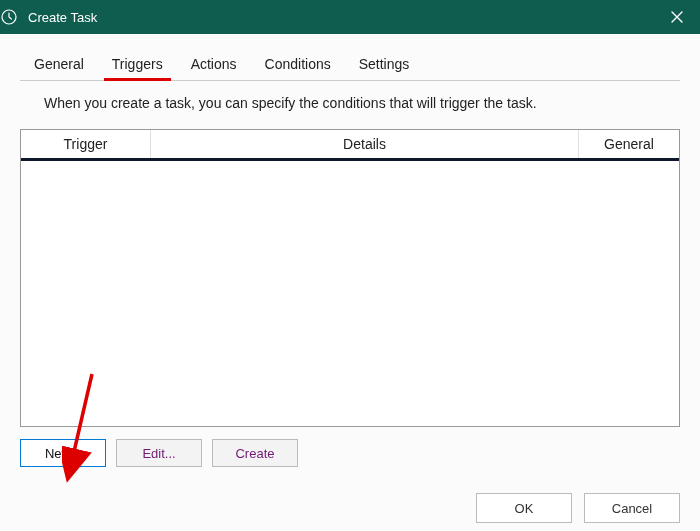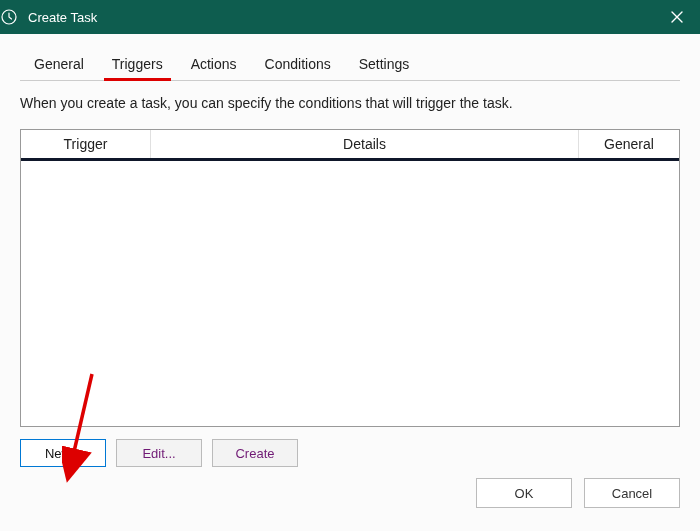--- a/index.html
+++ b/index.html
@@ -6,32 +6,32 @@
     body { width: 700px; height: 531px; background: #f5f5f5; overflow: hidden; position: relative; }
     .titlebar { height: 34px; background: #0e5d4f; color: #fff; display: flex; align-items: center; padding: 0 0 0 0; }
     .titlebar .icon-wrap { width: 18px; height: 18px; margin-right: 10px; display:flex; align-items:center; justify-content:center; }
     .titlebar .title { font-size: 13px; flex: 1; }
     .titlebar .close { width: 46px; height: 34px; display:flex; align-items:center; justify-content:center; color:#fff; }
     .content { padding: 16px 20px 10px 20px; background: #fbfbfb; height: calc(100% - 34px); position:relative; }
     .tabs { display:flex; gap: 0; border-bottom: 1px solid #ccc; margin-bottom: 14px; }
     .tab { padding: 6px 14px 8px 14px; font-size: 14px; color: #222; cursor: pointer; position:relative; }
     .tab.active { font-weight: 400; }
     .tab.active::after { content:''; position:absolute; left:6px; right:6px; bottom:-1px; height:3px; background:#d00; }
-    .desc { font-size: 14px; color:#222; margin-bottom: 18px; }
+    .desc { font-size: 14px; color:#222; margin-bottom: 18px; margin-left: 24px; }
     .list-box { border: 1px solid #999; background:#fff; height: 298px; }
     .list-header { display:flex; border-bottom: 3px solid #0f172a; text-align: center; }
     .list-header .col { padding: 6px 10px; font-size: 14px; color:#222; border-right: 1px solid #e0e0e0; }
     .col-trigger { width: 130px; }
     .col-details { flex:1; }
     .col-status { width: 100px; border-right:none !important; }
     .button-row { display:flex; gap:10px; margin-top: 12px; }
     .btn { min-width: 86px; height: 28px; border: 1px solid #bbb; background:#f7f7f7; font-size: 13px; color:#333; display:flex; align-items:center; justify-content:center; cursor:pointer; }
     .btn.primary { border: 1px solid #0078d4; background:#fff; color:#111; }
     .btn.disabled { color:#701a75; background:#f3f3f3; }
-    .footer { position:absolute; right: 20px; bottom: 23px; display:flex; gap:12px; }
+    .footer { position:absolute; right: 20px; bottom: 8px; display:flex; gap:12px; }
     .footer .btn { min-width: 96px; height: 30px; background:#fff; }
     .arrow { position:absolute; left: 62px; top: 335px; pointer-events:none; }
   </style>
 </head>
 <body>
 
 <div class="titlebar">
   <span class="icon-wrap">
     <svg viewBox="0 0 16 16" width="16" height="16">
         <circle cx="8" cy="8" r="7" fill="none" stroke="#fff" stroke-width="1.2"></circle>

